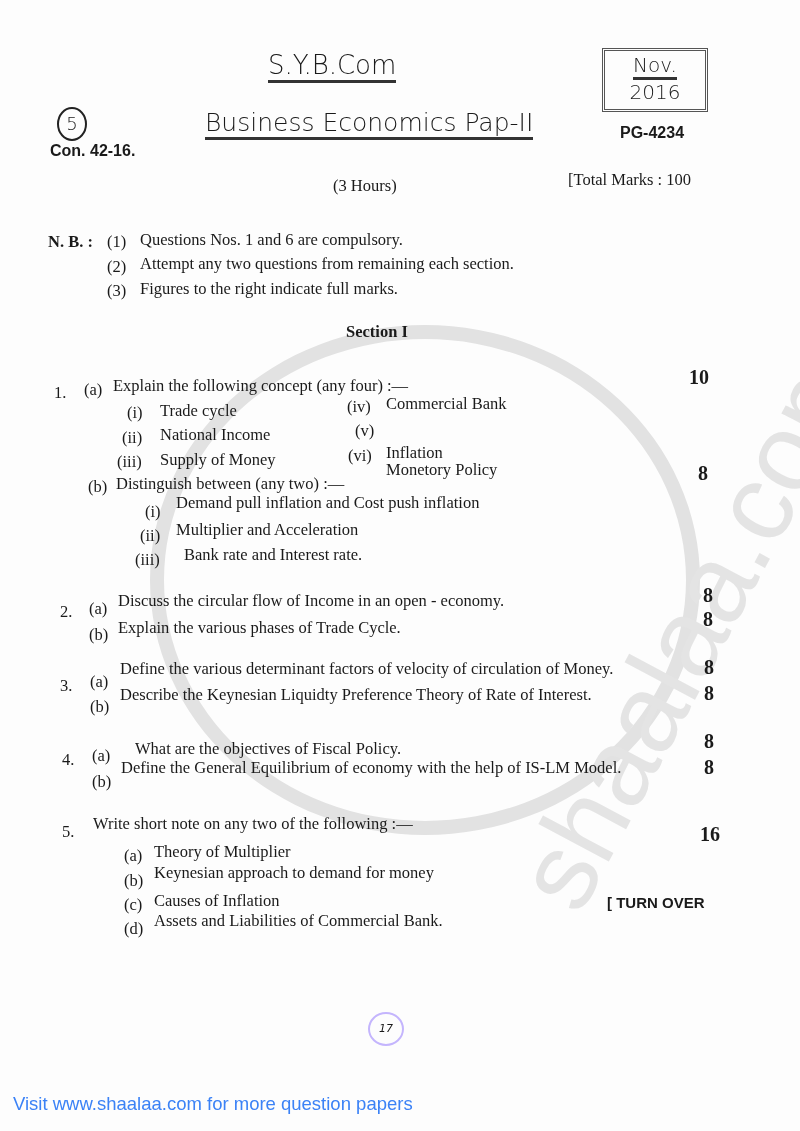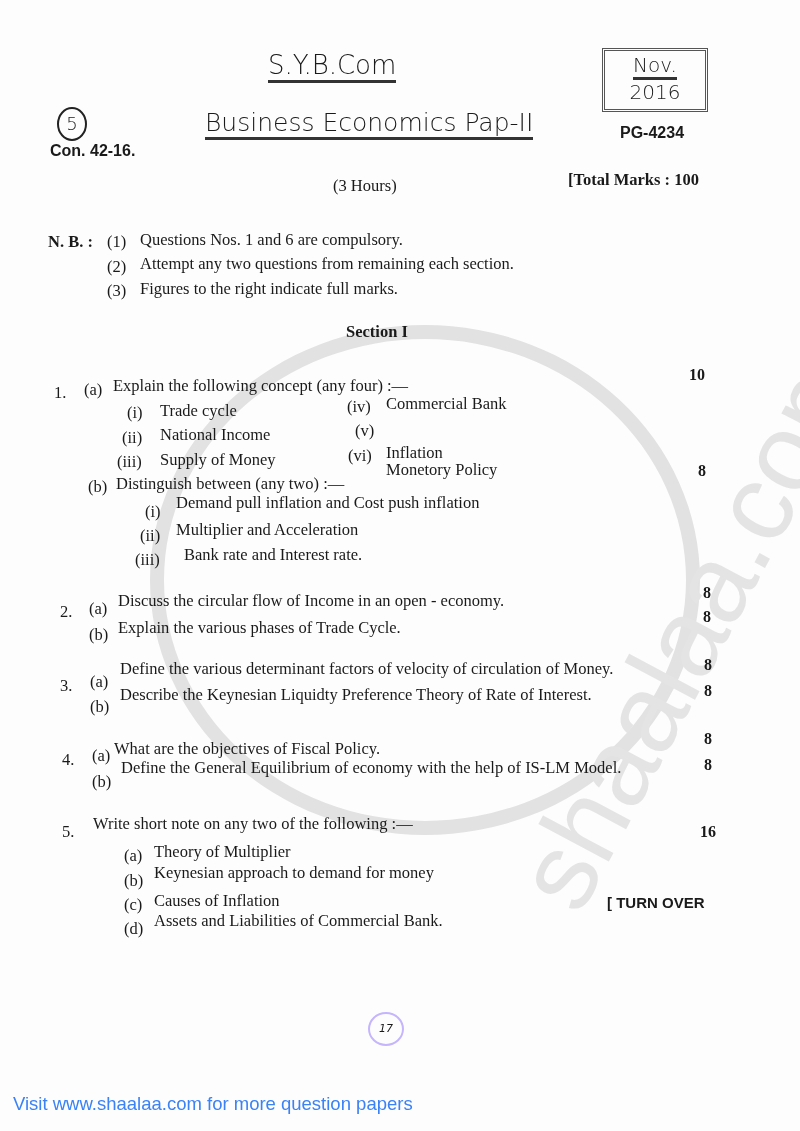--- a/index.html
+++ b/index.html
@@ -4,39 +4,39 @@
 <style>
   html, body { margin:0; padding:0; }
   body { width:800px; height:1131px; background:#fdfdfd; position:relative; overflow:hidden; font-family:"Liberation Serif", serif; color:#1a1a1a; }
   .abs { position:absolute; white-space:nowrap; }
   .watermark-ring { position:absolute; left:150px; top:325px; width:550px; height:510px; border:14px solid #e2e2e2; border-radius:50%; box-sizing:border-box; }
   .watermark-text { position:absolute; left:380px; top:560px; font-family:"Liberation Sans", sans-serif; font-size:110px; color:#e4e4e4; transform:rotate(-62deg); transform-origin:center; }
   .hand { font-family:"DejaVu Sans", sans-serif; font-weight:300; }
   .u { border-bottom:3px solid #333;text-align:right; }
   .bold-sans { font-family:"Liberation Sans", sans-serif; font-weight:bold; }
   .txt { font-size:16.5px; }
-  .mark { font-size:16px; font-weight:bold; }
+  .mark { font-size:20px; font-weight:bold; }
 </style>
 </head>
 <body>
 
 <div class="watermark-ring"></div>
 <div class="watermark-text">shaalaa.com</div>
 
 <div class="abs hand u" style="left:268px;top:50px;font-size:26px;">S.Y.B.Com</div>
 <div class="abs" style="left:602px;top:48px;width:100px;height:58px;border:3px double #555;text-align:center;">
   <div class="hand u" style="font-size:20px;display:inline-block;line-height:24px;margin-top:2px;">Nov.</div>
   <div class="hand" style="font-size:20px;line-height:24px;">2016</div>
 </div>
 <div class="abs hand" style="left:57px;top:107px;width:26px;height:30px;border:2px solid #222;border-radius:50%;text-align:center;font-size:18px;line-height:30px;">5</div>
 <div class="abs hand u" style="left:205px;top:108px;font-size:25px;">Business Economics Pap-II</div>
 <div class="abs bold-sans" style="left:620px;top:124px;font-size:16px;">PG-4234</div>
 <div class="abs bold-sans" style="left:50px;top:142px;font-size:16px;">Con. 42-16.</div>
 <div class="abs txt" style="left:333px;top:176px;">(3 Hours)</div>
-<div class="abs txt" style="left:568px;top:170px;font-weight:bold;text-align:right;">[Total Marks : 100</div>
+<div class="abs txt" style="left:568px;top:170px;font-weight:normal;text-align:right;">[Total Marks : 100</div>
 
 <div class="abs txt" style="left:48px;top:232px;font-weight:bold;">N. B. :</div>
 <div class="abs txt" style="left:107px;top:232px;">(1)</div>
 <div class="abs txt" style="left:140px;top:230px;">Questions Nos. 1 and 6 are compulsory.</div>
 <div class="abs txt" style="left:107px;top:257px;">(2)</div>
 <div class="abs txt" style="left:140px;top:254px;">Attempt any two questions from remaining each section.</div>
 <div class="abs txt" style="left:107px;top:281px;">(3)</div>
 <div class="abs txt" style="left:140px;top:279px;">Figures to the right indicate full marks.</div>
 
 <div class="abs txt" style="left:346px;top:322px;font-weight:bold;">Section I</div>
@@ -82,21 +82,21 @@
 <div class="abs txt" style="left:60px;top:676px;">3.</div>
 <div class="abs txt" style="left:90px;top:672px;">(a)</div>
 <div class="abs txt" style="left:120px;top:659px;">Define the various determinant factors of velocity of circulation of Money.</div>
 <div class="abs mark" style="left:704px;top:656px;">8</div>
 <div class="abs txt" style="left:90px;top:697px;">(b)</div>
 <div class="abs txt" style="left:120px;top:685px;">Describe the Keynesian Liquidty Preference Theory of Rate of Interest.</div>
 <div class="abs mark" style="left:704px;top:682px;">8</div>
 
 <div class="abs txt" style="left:62px;top:750px;">4.</div>
 <div class="abs txt" style="left:92px;top:746px;">(a)</div>
-<div class="abs txt" style="left:114px;top:739px;">What are the objectives of Fiscal Policy.</div>
+<div class="abs txt" style="left:135px;top:739px;">What are the objectives of Fiscal Policy.</div>
 <div class="abs mark" style="left:704px;top:730px;">8</div>
 <div class="abs txt" style="left:92px;top:772px;">(b)</div>
 <div class="abs txt" style="left:121px;top:758px;">Define the General Equilibrium of economy with the help of IS-LM Model.</div>
 <div class="abs mark" style="left:704px;top:756px;">8</div>
 
 <div class="abs txt" style="left:62px;top:822px;">5.</div>
 <div class="abs txt" style="left:93px;top:814px;">Write short note on any two of the following :—</div>
 <div class="abs mark" style="left:700px;top:805px;margin-top:18px;">16</div>
 <div class="abs txt" style="left:124px;top:846px;">(a)</div>
 <div class="abs txt" style="left:154px;top:842px;">Theory of Multiplier</div>

